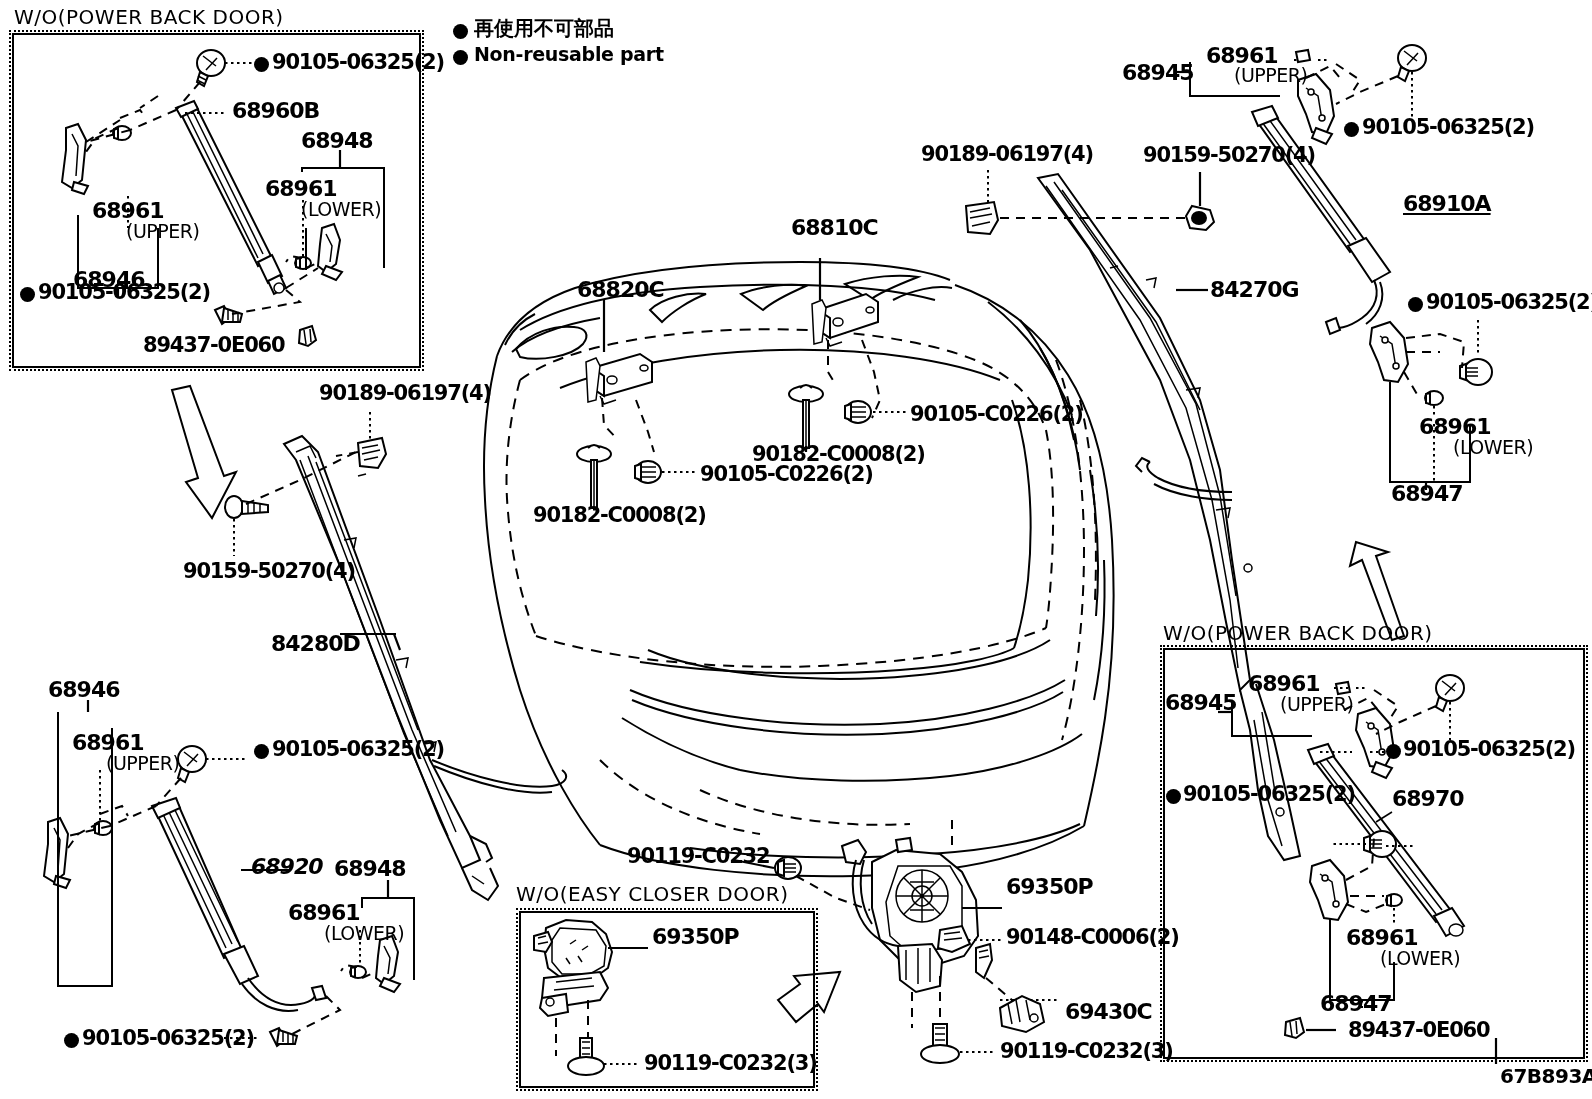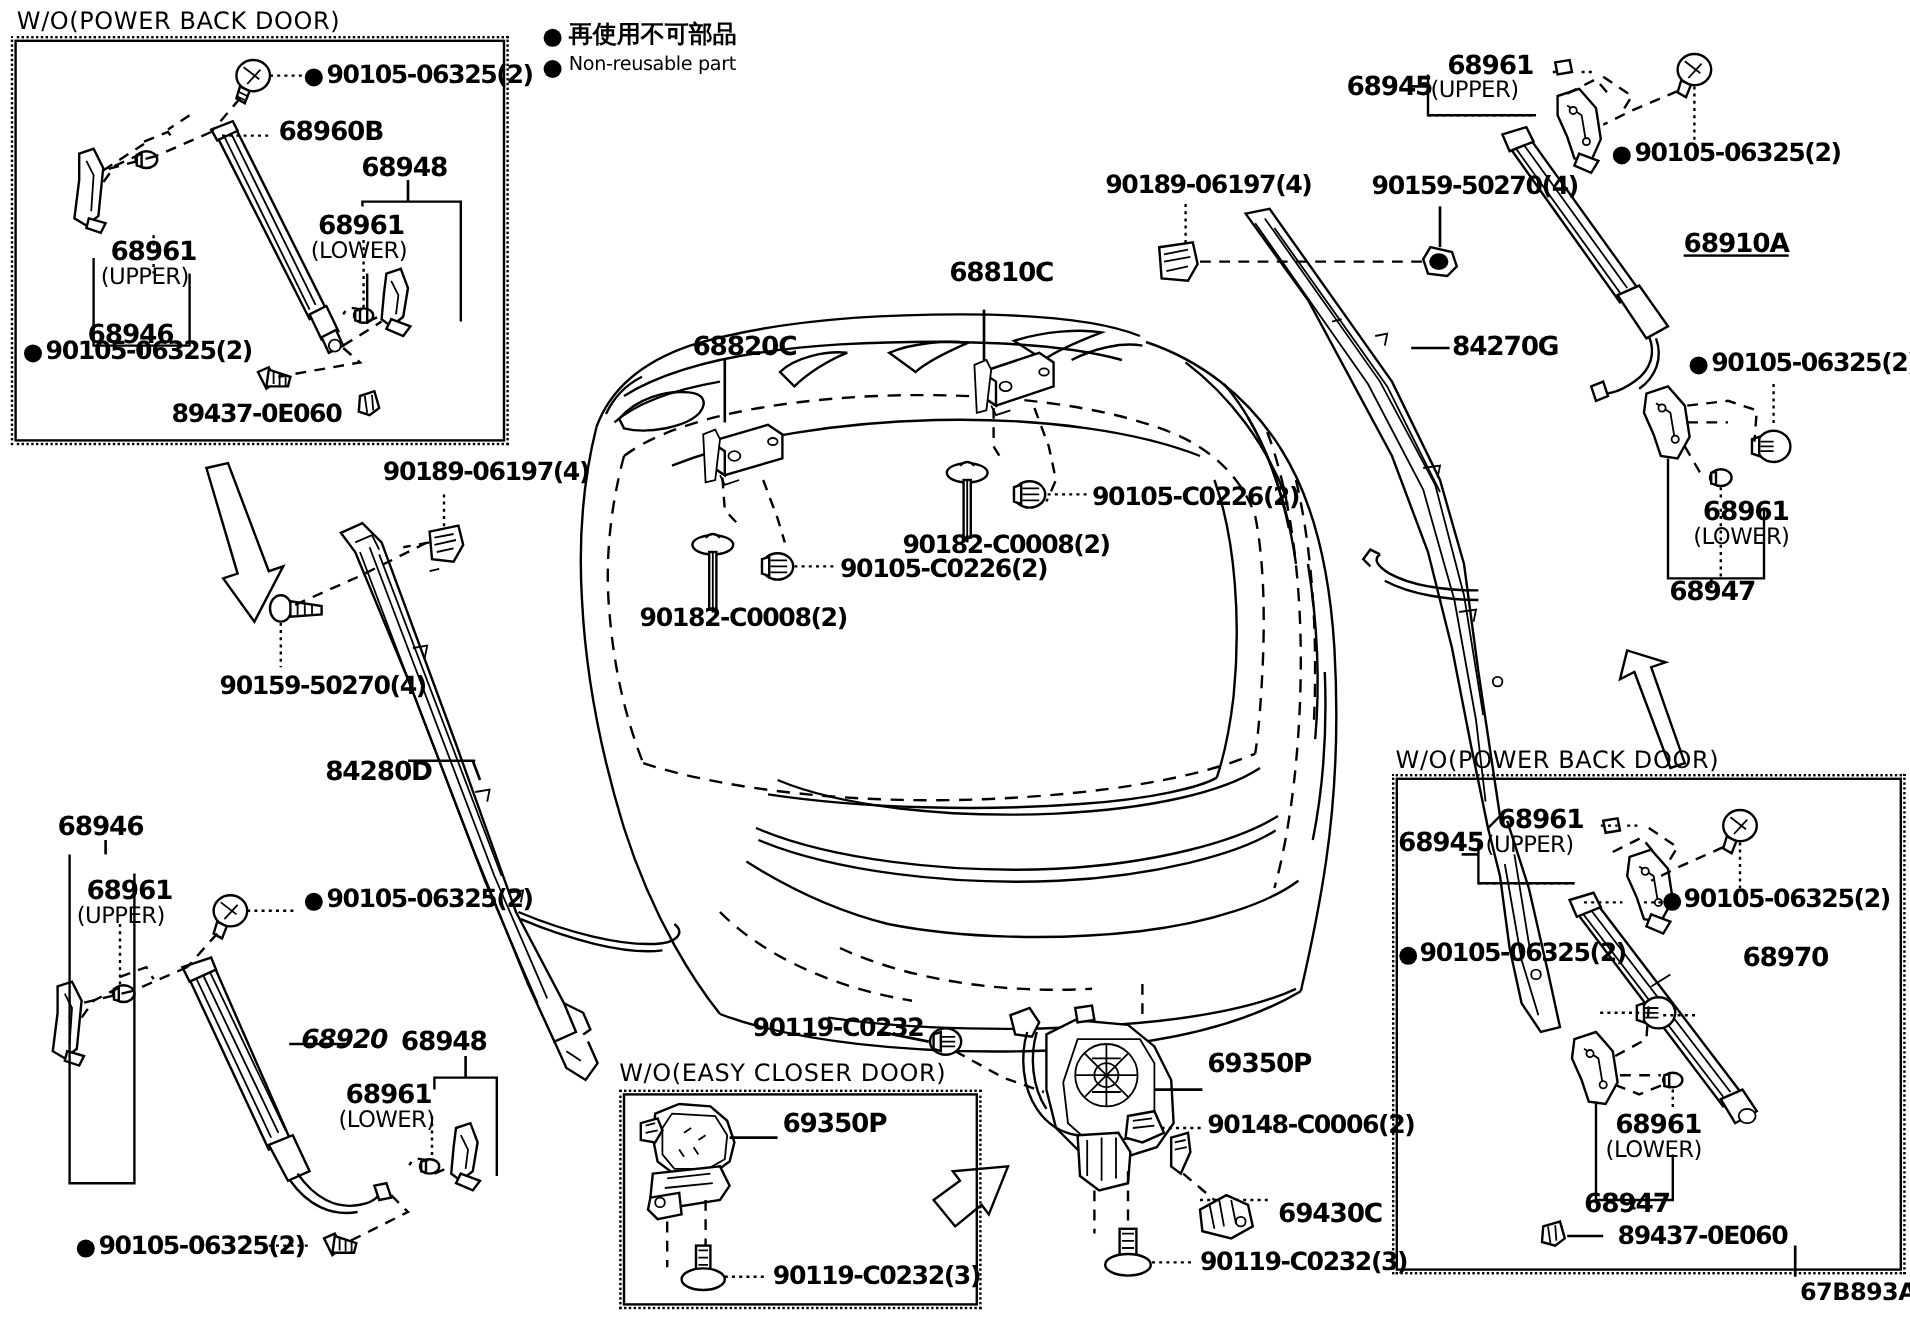--- a/index.html
+++ b/index.html
@@ -17,23 +17,23 @@
     font-family:"DejaVu Sans", sans-serif;
     font-weight:bold;
     font-size:21px;
     letter-spacing:-0.5px;
     white-space:nowrap;
     line-height:1.05;
     color:#000;
   }
   .lbl.part{font-size:22px;letter-spacing:-1px;}
   .lbl.code{font-size:21px;letter-spacing:-1.2px;}
-  .lbl.sub{font-size:19px;font-weight:normal;letter-spacing:-0.5px;}
+  .lbl.sub{font-size:19px;font-weight:normal;letter-spacing:-0.5px;margin-left:42px;}
   .lbl.header{font-size:20px;font-weight:normal;letter-spacing:0.5px;}
-  .lbl.legend{font-size:16px;font-weight:normal;letter-spacing:-0.3px;}
+  .lbl.legend{font-size:19px;font-weight:bold;letter-spacing:-0.3px;}
   .lbl.legend-jp{font-size:20px;font-weight:bold;letter-spacing:0px;}
   .lbl.diagcode{font-size:20px;font-weight:bold;letter-spacing:-0.5px;}
 
   .dot{
     position:absolute;
     width:15px;height:15px;
     border-radius:50%;
     background:#000;
   }
   .inset{
@@ -656,21 +656,21 @@
   <div class="lbl part" style="left:652px; top:925px;">69350P</div>
   <div class="lbl code" style="left:644px; top:1052px;">90119-C0232(3)</div>
 
   <div class="lbl part" style="left:1165px; top:691px;">68945</div>
   <div class="lbl part" style="left:1248px; top:672px;">68961</div>
   <div class="lbl sub" style="left:1238px; top:695px;">(UPPER)</div>
   <div class="dot" style="left:1386px; top:744px;"></div>
   <div class="lbl code" style="left:1403px; top:738px;">90105-06325(2)</div>
   <div class="dot" style="left:1166px; top:789px;"></div>
   <div class="lbl code" style="left:1183px; top:783px;">90105-06325(2)</div>
-  <div class="lbl part" style="left:1452px; top:787px;">68970</div>
+  <div class="lbl part" style="left:1392px; top:787px;">68970</div>
   <div class="lbl part" style="left:1346px; top:926px;">68961</div>
   <div class="lbl sub" style="left:1338px; top:949px;">(LOWER)</div>
   <div class="lbl part" style="left:1320px; top:992px;">68947</div>
   <div class="lbl code" style="left:1348px; top:1019px;">89437-0E060</div>
 
   <div class="lbl diagcode" style="left:1500px; top:1066px;">67B893A</div>
 
 </div>
 
 </body></html>

